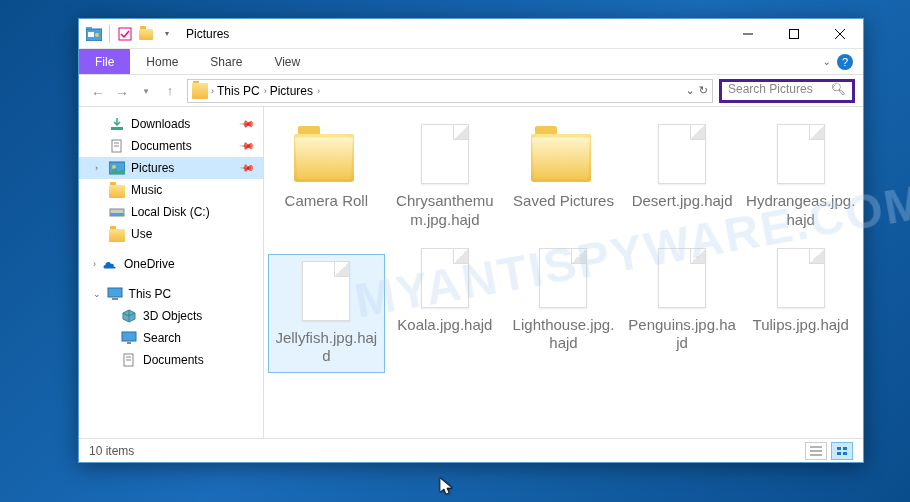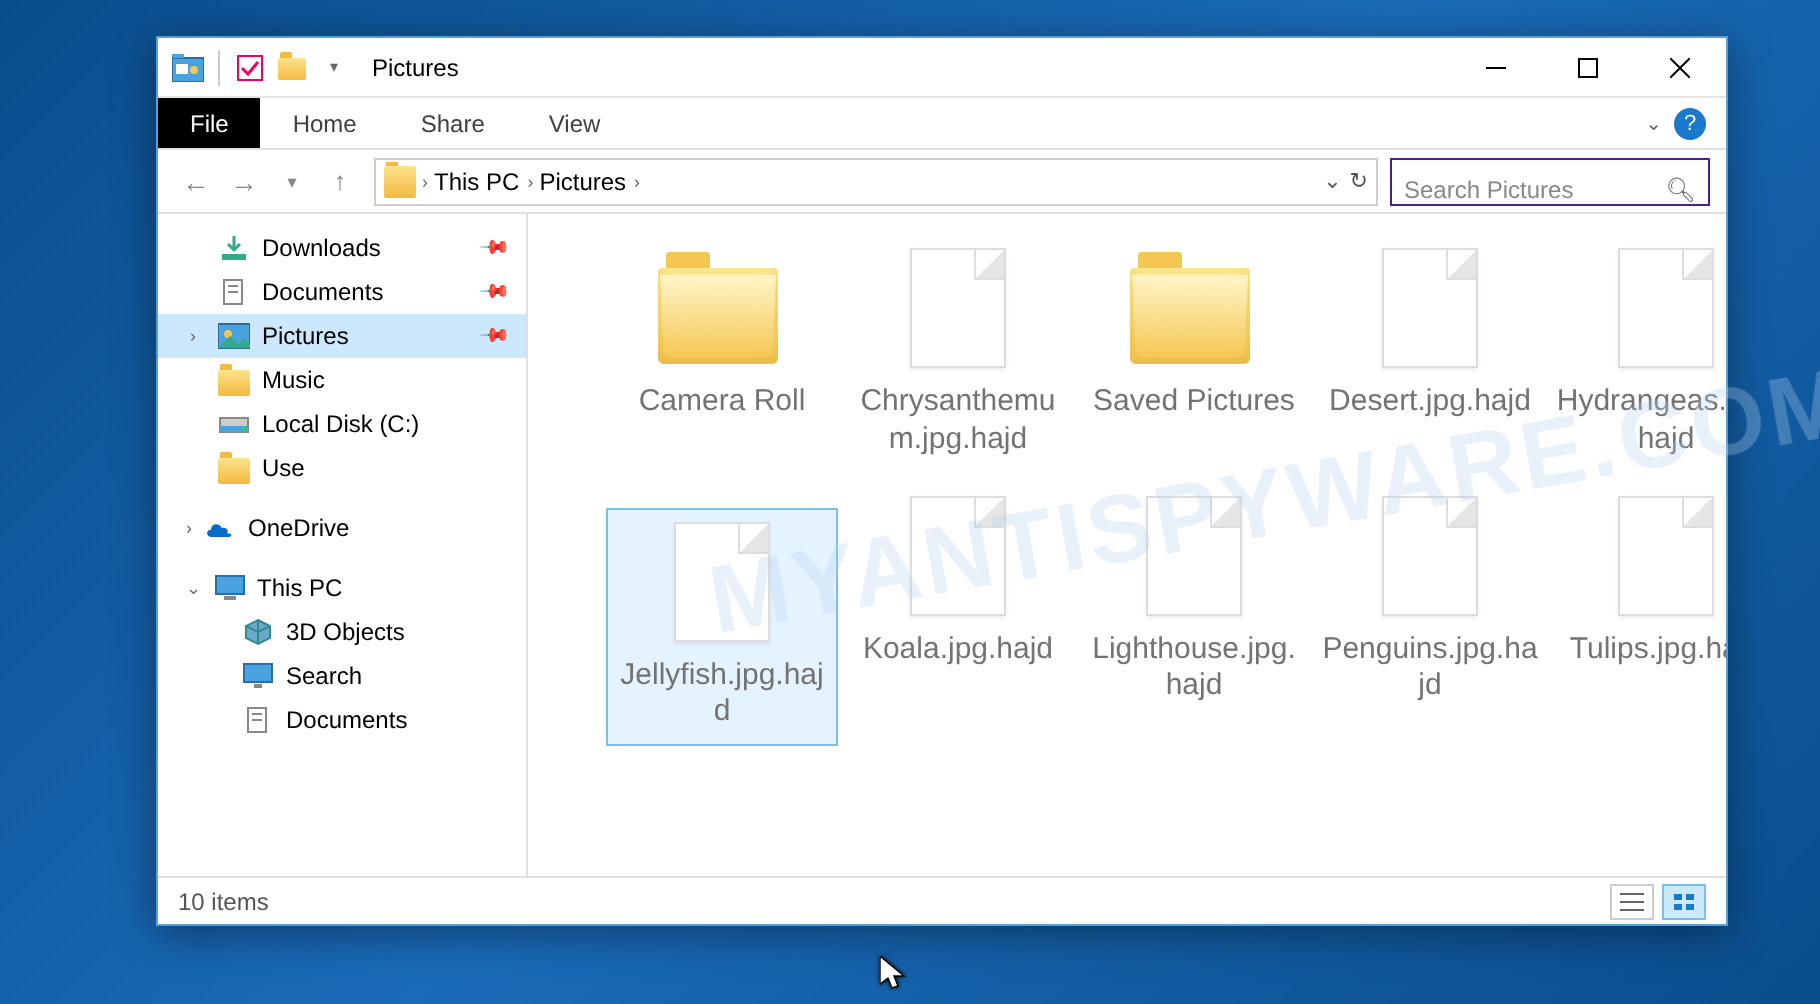--- a/index.html
+++ b/index.html
@@ -9,37 +9,37 @@
 .titlebar { height: 30px; display: flex; align-items: center; background: #fff; border-bottom: 1px solid #e5e5e5; }
 .tb-icons { display: flex; align-items: center; padding-left: 6px; gap: 2px; }
 .tb-icon { width: 18px; height: 18px; display: flex; align-items: center; justify-content: center; }
 .tb-sep { width: 1px; height: 18px; background: #ccc; margin: 0 4px; }
 .tb-qat { display: flex; align-items: center; gap: 3px; }
 .tb-title { margin-left: 10px; font-size: 12px; color: #000; }
 .tb-controls { margin-left: auto; display: flex; height: 100%; }
 .tb-btn { width: 46px; height: 100%; display: flex; align-items: center; justify-content: center; font-size: 11px; color: #000; }
 .ribbon { height: 26px; display: flex; align-items: center; border-bottom: 1px solid #e0e0e0; position: relative; }
 .rib-tab { padding: 0 16px; height: 100%; display: flex; align-items: center; font-size: 12px; color: #404040; }
-.rib-file { background: #000000; color: #fff; }
+.rib-file { background: #8b5cf6; color: #fff; }
 .rib-right { margin-left: auto; display: flex; align-items: center; gap: 6px; padding-right: 10px; }
 .rib-chev { font-size: 10px; color: #666; }
 .rib-help { width: 16px; height: 16px; border-radius: 50%; background: #1979ca; color: #fff; font-size: 11px; display: flex; align-items: center; justify-content: center; }
 .addrbar { height: 32px; display: flex; align-items: center; padding: 0 8px; gap: 6px; border-bottom: 1px solid #e0e0e0; }
 .nav-btns { display: flex; align-items: center; gap: 2px; color: #888; }
 .nav-arrow { width: 22px; height: 22px; display: flex; align-items: center; justify-content: center; font-size: 14px; }
 .nav-up { font-size: 13px; }
 .addr-box { flex: 1; height: 24px; border: 1px solid #ccc; display: flex; align-items: center; padding: 0 4px; font-size: 12px; gap: 3px; }
 .addr-icon { width: 16px; height: 16px; background: linear-gradient(#fce38a,#f4b942); border-radius: 1px; position: relative; }
 .addr-icon::before { content:""; position:absolute; top:-2px; left:1px; width:6px; height:2px; background:#f4b942; }
 .addr-seg { display: flex; align-items: center; gap: 4px; }
 .addr-chev { font-size: 9px; color: #666; }
 .addr-end { margin-left: auto; display: flex; align-items: center; gap: 4px; color: #555; font-size: 11px; }
-.search-box { width: 160px; height: 24px; border: 1px solid #4c1d95; display: flex; align-items: flex-end; padding: 0 6px; font-size: 12px; color: #888; }
+.search-box { width: 136px; height: 24px; border: 3px solid #4c1d95; display: flex; align-items: flex-start; padding: 0 6px; font-size: 12px; color: #888; }
 .search-mag { margin-left: auto; font-size: 12px; color: #666; }
-.body { flex: 1; display: flex; overflow: hidden; gap: 35px; }
+.body { flex: 1; display: flex; overflow: hidden; }
 .sidebar { width: 185px; border-right: 1px solid #e0e0e0; padding: 6px 0; overflow: hidden; }
 .side-item { height: 22px; display: flex; align-items: center; padding-left: 30px; font-size: 12px; gap: 6px; position: relative; }
 .side-item.sel { background: #cce8ff; }
 .side-item.indent { padding-left: 42px; }
 .side-root { padding-left: 14px; font-size: 12px; height: 22px; display: flex; align-items: center; gap: 6px; margin-top: 8px; }
 .pin { margin-left: auto; margin-right: 10px; font-size: 10px; color: #888; transform: rotate(45deg); }
 .chev-side { position: absolute; left: 16px; font-size: 9px; color: #666; }
 .si-icon { width: 16px; height: 16px; display: inline-flex; align-items: center; justify-content: center; }
 .folder-ico { width:16px; height:13px; background: linear-gradient(#fce38a,#f4b942); border-radius: 1px; position: relative; top: 1px; }
 .folder-ico::before { content:""; position:absolute; top:-3px; left:1px; width:6px; height:3px; background:#f4b942; border-radius:1px 1px 0 0; }

